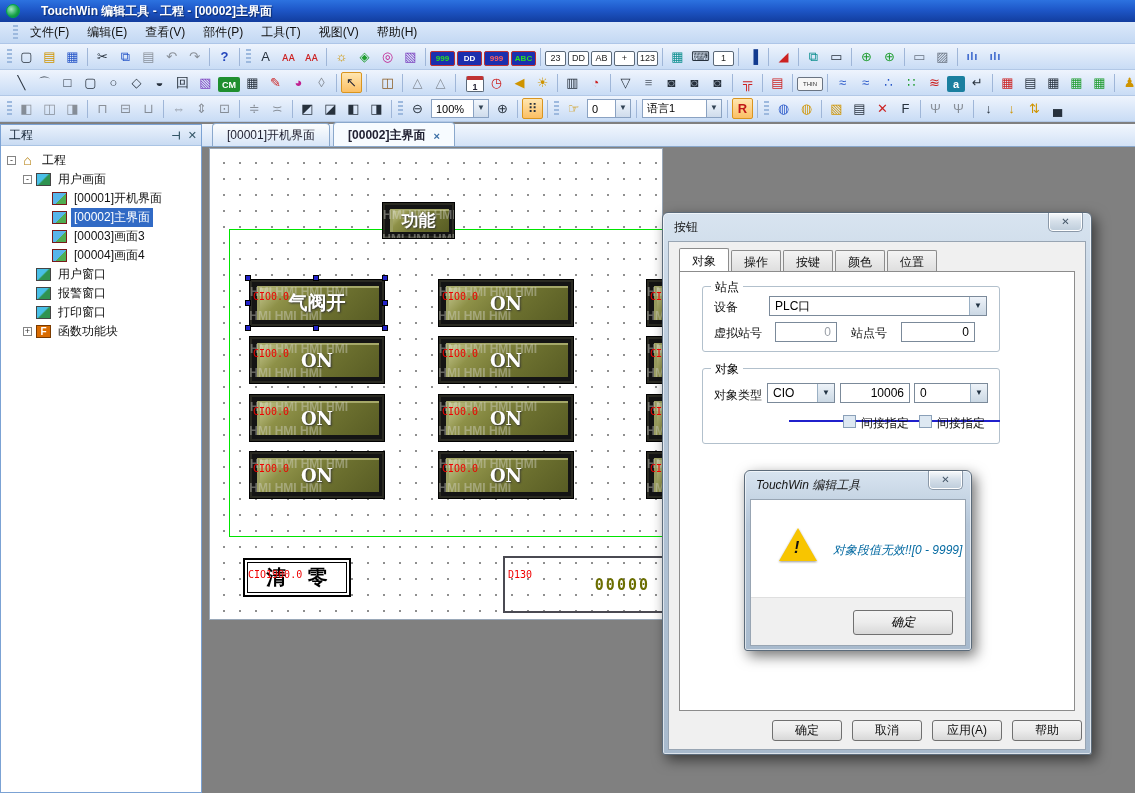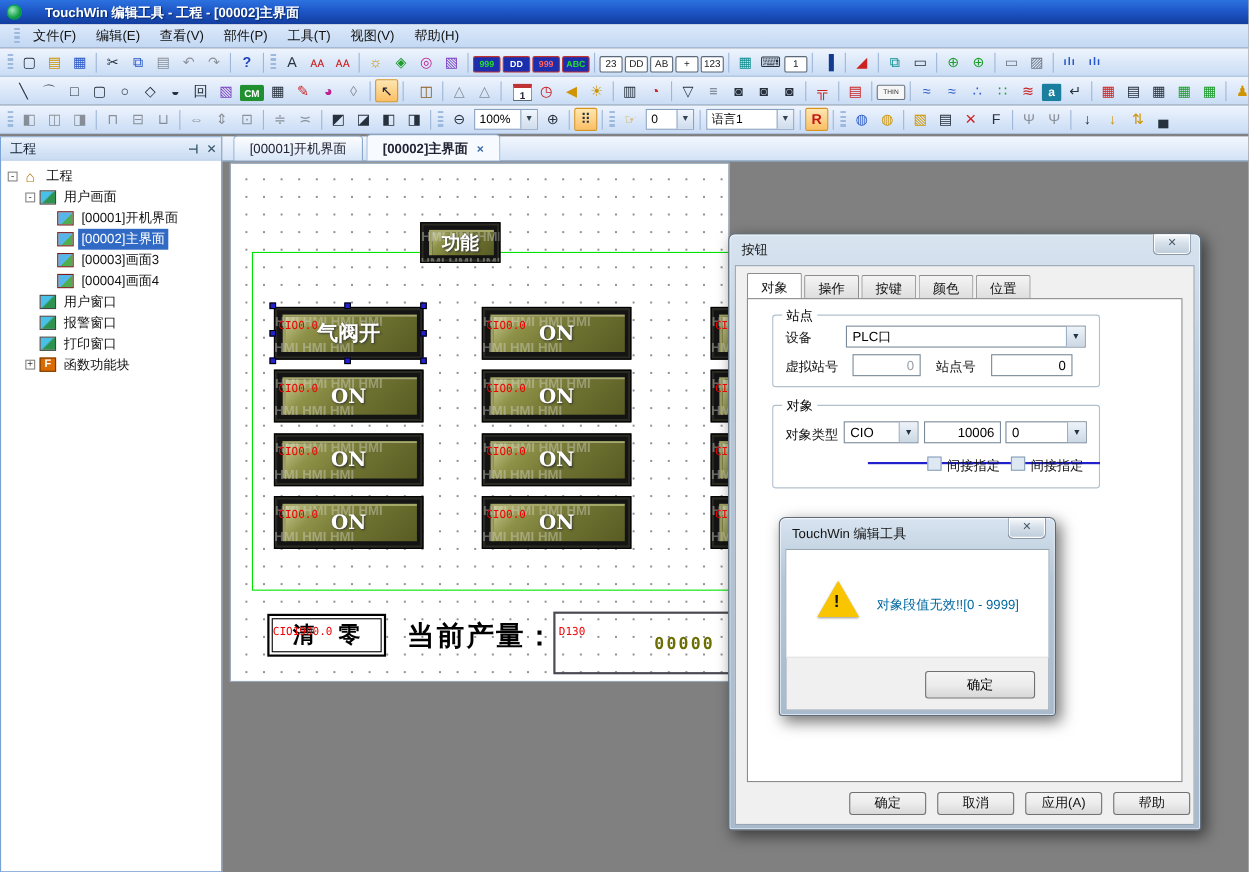--- a/index.html
+++ b/index.html
@@ -160,21 +160,21 @@
   .combo .arr { margin-left:auto; width:17px; height:18px; text-align:center; line-height:17px;
     font-size:8px; color:#234; background:linear-gradient(180deg,#eef3f9,#cbd8e4);
     border-left:1px solid #9ab0c4; }
   .cb { position:absolute; width:13px; height:13px; background:#dde8f2; border:1px solid #8aa0b8; }
   #blue-line { position:absolute; left:86px; top:51px; width:211px; height:0;
     border-top:2px solid #2020cc; }
   .dlgbtn { position:absolute; width:70px; height:21px; bottom:8px; text-align:center;
     line-height:19px; font-size:12px; color:#111; border:1px solid #707070; border-radius:3px;
     background:linear-gradient(180deg,#f4f4f4,#ececec 50%,#d8d8d8); }
 
-  #msgbox { left:708px; top:348px; width:252px; height:181px; }
+  #msgbox { left:744px; top:348px; width:228px; height:181px;font-style:italic; }
   #msgbox .w7body { height:147px; }
   #msg-content { position:absolute; left:0; right:0; top:0; height:98px; background:#fff;
     border-bottom:1px solid #dfdfdf; }
   #warn-icon { position:absolute; left:28px; top:28px; width:0; height:0;
     border-left:19px solid transparent; border-right:19px solid transparent;
     border-bottom:33px solid #f8c500; filter:drop-shadow(0 1px 1px #999); }
   #warn-icon .bang { position:absolute; left:-4px; top:11px; color:#111; font-weight:bold;
     font-size:16px; }
   #msg-text { position:absolute; left:82px; top:42px; font-size:12px; color:#0369a1; }
   #msg-ok { position:absolute; right:12px; bottom:10px; width:100px; height:25px;
@@ -582,21 +582,20 @@
               <div>HMI      HMI      HMI      HMI      </div>
             </div>
             <span class="addr">CIO0.0</span>
             <div class="cap"></div>
           </div>
         </div>
       <div id="clear-btn">
         <span class="addr" style="top:-1px">CIO1900.0</span>
         <div class="inner">清 零</div>
       </div>
-      <div id="prod-label">当前产量：</div>
       <div id="display-box">
         <span class="addr">D130</span>
         <span class="val">00000</span>
       </div>
     </div>
 
     <div class="win7" id="btn-dialog">
       <div class="w7title">
         <span>按钮</span>
       </div>

